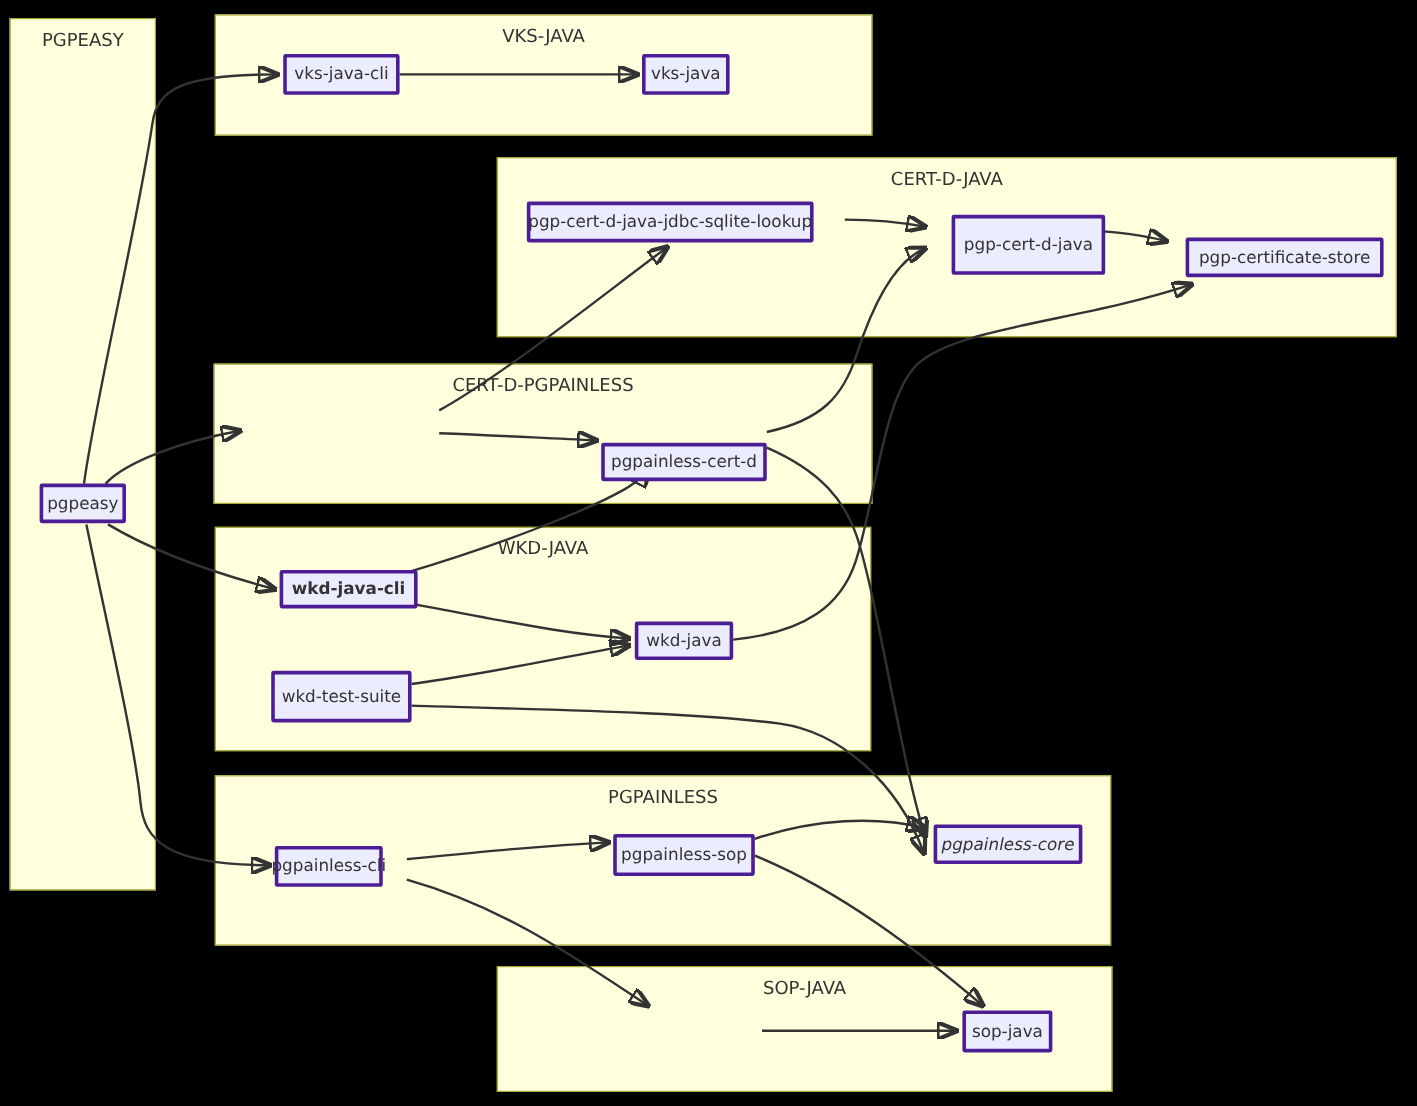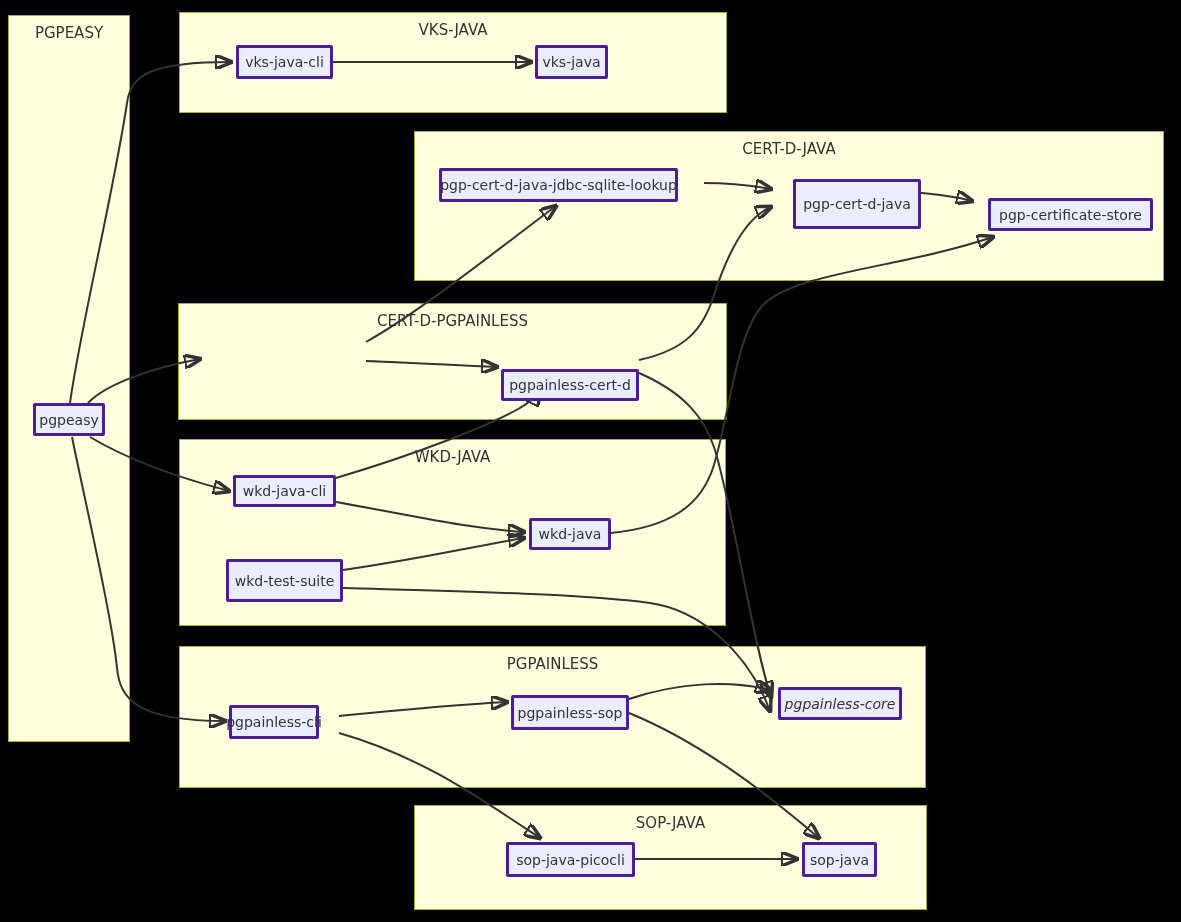--- a/index.html
+++ b/index.html
@@ -111,24 +111,23 @@
 
   <div class="node" style="left:236px;top:45px;width:97px;height:34px;">vks-java-cli</div>
   <div class="node" style="left:535px;top:45px;width:73px;height:34px;">vks-java</div>
 
   <div class="node" style="left:439px;top:168px;width:239px;height:34px;">pgp-cert-d-java-jdbc-sqlite-lookup</div>
   <div class="node" style="left:793px;top:179px;width:128px;height:50px;">pgp-cert-d-java</div>
   <div class="node" style="left:977px;top:198px;width:165px;height:33px;margin-left:11px;">pgp-certificate-store</div>
 
   <div class="node" style="left:501px;top:352px;width:138px;height:32px;margin-top:17px;">pgpainless-cert-d</div>
 
-  <div class="node" style="left:233px;top:475px;width:103px;height:32px;">wkd-java-cli</div>
+  <div class="node" style="left:233px;top:475px;width:115px;height:32px;font-weight:bold;">wkd-java-cli</div>
   <div class="node" style="left:529px;top:518px;width:82px;height:32px;">wkd-java</div>
   <div class="node" style="left:226px;top:559px;width:117px;height:43px;">wkd-test-suite</div>
 
   <div class="node" style="left:229px;top:705px;width:90px;height:34px;">pgpainless-cli</div>
   <div class="node" style="left:511px;top:695px;width:118px;height:35px;">pgpainless-sop</div>
   <div class="node" style="left:778px;top:687px;width:124px;height:33px;font-style:italic;">pgpainless-core</div>
 
-  <div class="node" style="left:506px;top:842px;width:129px;height:35px;">sop-java-picocli</div>
   <div class="node" style="left:802px;top:842px;width:75px;height:35px;">sop-java</div>
 
 </div>
 
 </body></html>

